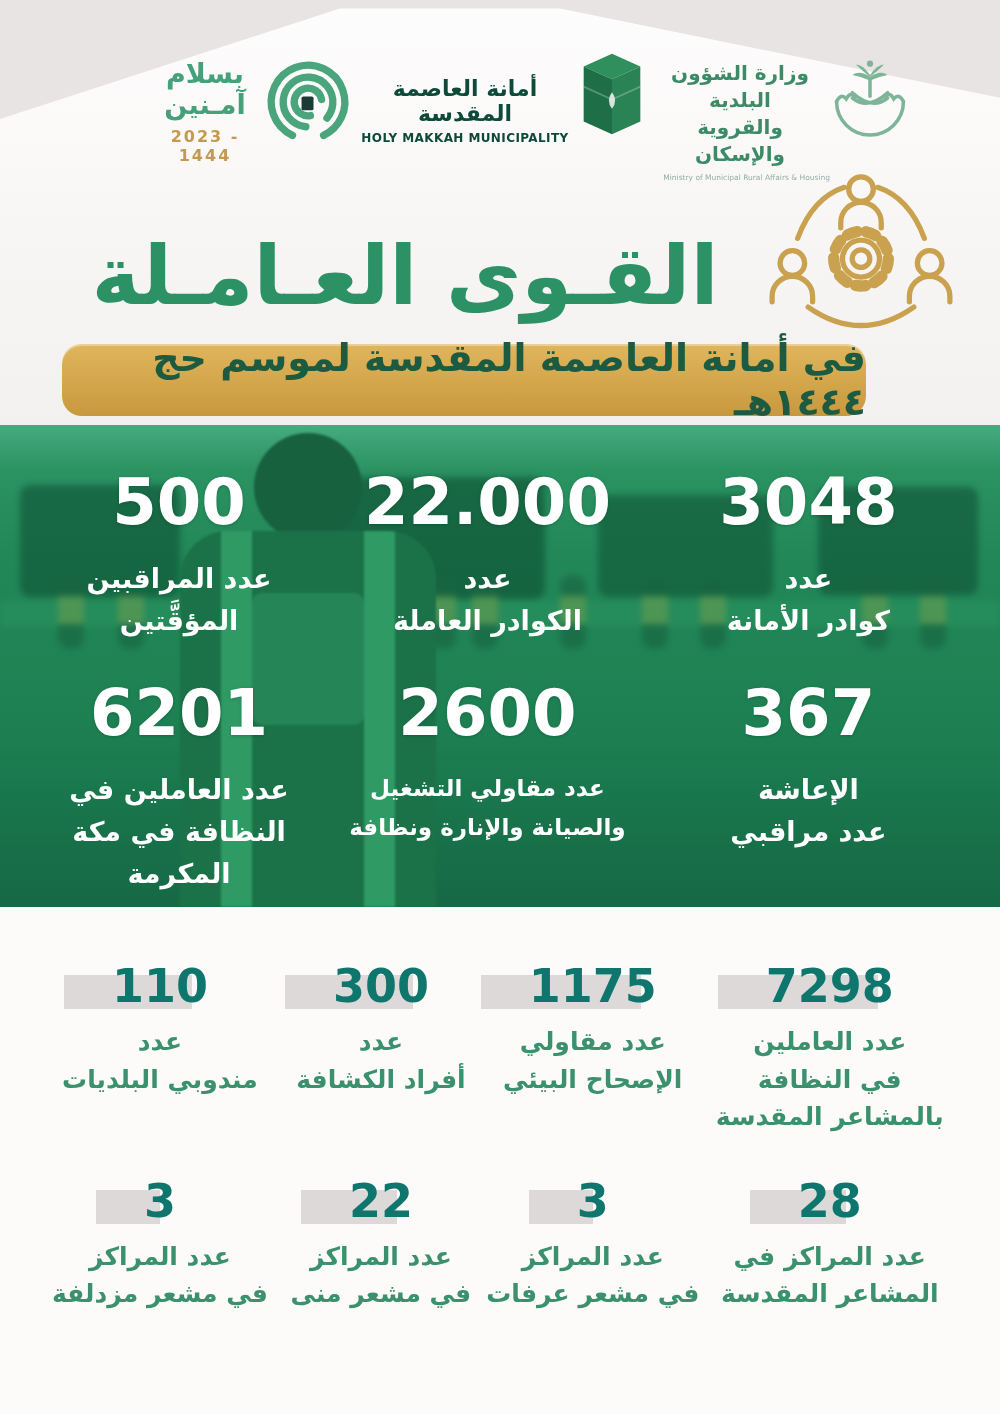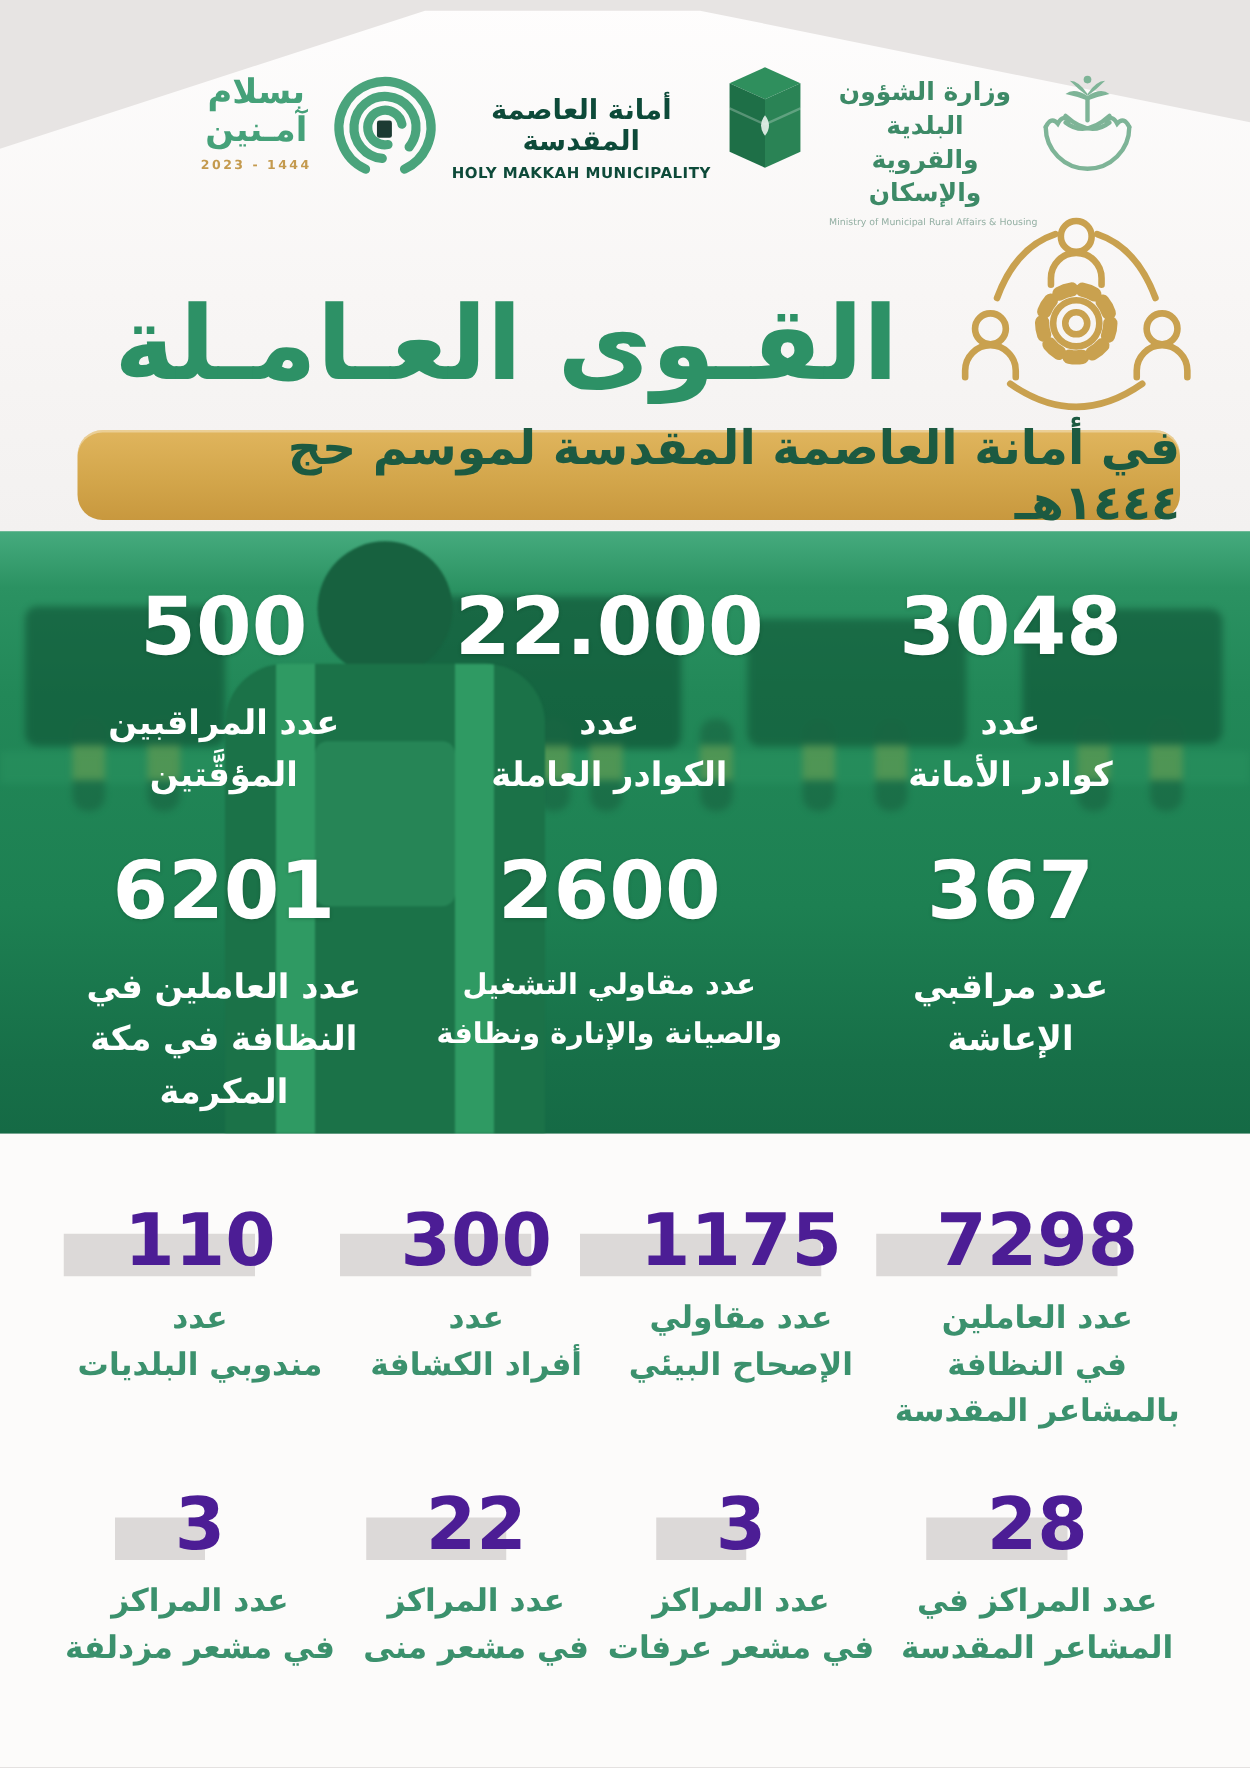--- a/index.html
+++ b/index.html
@@ -10,35 +10,35 @@
   .top{position:relative;width:100%;height:425px;background:#e7e4e3;}
   .streak{position:absolute;background:rgba(255,255,255,.5);}
   .streak.s1{width:420px;height:56px;left:-60px;top:190px;transform:rotate(-19deg);}
   .streak.s2{width:380px;height:48px;right:-70px;top:120px;transform:rotate(12deg);}
   .house{position:absolute;inset:0;background:linear-gradient(180deg,#fefdfd 0%,#f8f6f5 55%,#f3f1f0 100%);
          clip-path:polygon(34% 2%,56% 2%,100% 23%,100% 100%,0 100%,0 28%);}
   .hdr{position:absolute;top:0;left:0;width:100%;height:170px;}
   .lg{position:absolute;text-align:center;}
   .camp{left:148px;top:58px;width:114px;color:#45a179;font-weight:bold;direction:rtl;}
   .camp .c1,.camp .c2{font-size:27px;line-height:1.15;}
-  .camp .cy{font-size:10px;color:#c49a4e;letter-spacing:2px;margin-top:7px;direction:ltr;}
+  .camp .cy{font-size:16px;color:#c49a4e;letter-spacing:2px;margin-top:7px;direction:ltr;}
   .spiral{left:262px;top:56px;}
   .muni{left:358px;top:76px;width:214px;}
   .muni .m-ar{font-size:22px;font-weight:bold;color:#0d4a39;direction:rtl;}
   .muni .m-en{font-size:12px;font-weight:bold;color:#0d4a39;margin-top:5px;letter-spacing:.4px;}
   .cube{left:580px;top:48px;}
   .mins{left:650px;top:60px;width:180px;}
   .mins .n-ar{font-size:20px;font-weight:bold;color:#3d8a67;line-height:1.35;direction:rtl;}
   .mins .n-en{font-size:7.5px;color:#93afa3;margin-top:5px;text-align:right;}
   .mkk{left:826px;top:52px;}
 
   .title{position:absolute;left:50px;top:228px;width:710px;font-size:82px;font-weight:bold;
          color:#2d9166;direction:rtl;text-align:center;white-space:nowrap;}
   .gearicon{position:absolute;left:768px;top:168px;}
-  .pill{position:absolute;left:62px;top:344px;width:882px;height:72px;border-radius:20px;
+  .pill{position:absolute;left:62px;top:344px;width:804px;height:72px;border-radius:20px;
         background:linear-gradient(180deg,#e0b55d 0%,#d3a64b 55%,#c8983e 100%);
         box-shadow:inset 0 2px 0 rgba(255,255,255,.35);
         color:#1c5a41;font-size:38px;font-weight:bold;direction:rtl;
         display:flex;align-items:center;justify-content:center;padding-left:28px;}
 
   
   .green{position:relative;width:100%;height:482px;
          background:linear-gradient(180deg,#46ab7e 0px,#2b9262 45px,#228858 130px,#1d8052 300px,#176f48 425px,#156a45 482px);}
   .photo{position:absolute;inset:0;overflow:hidden;filter:blur(3px);opacity:.6;}
   .blob{position:absolute;border-radius:10px;}
@@ -61,22 +61,22 @@
   .gval{font-size:64px;font-weight:bold;line-height:1.05;margin-bottom:22px;
         text-shadow:0 1px 3px rgba(0,40,20,.25);}
   .glab{font-size:27px;font-weight:bold;line-height:1.55;direction:rtl;}
   .glab.sm{font-size:23px;line-height:1.7;}
 
   
   .bottom{position:relative;width:100%;height:507px;background:#fcfbfa;}
   .bgrid{display:grid;grid-template-columns:1.12fr .95fr .9fr 1.03fr;direction:rtl;
          padding:56px 42px 0;row-gap:42px;}
   .bcell{text-align:center;}
-  .bnum{position:relative;display:inline-block;z-index:0;font-size:58px;font-weight:bold;
-        color:#4c1d95;line-height:1.0;padding:0 6px;}
+  .bnum{position:relative;display:inline-block;z-index:0;font-size:46px;font-weight:bold;
+        color:#0f766e;line-height:1.0;padding:0 6px;}
   .bnum::before{content:"";position:absolute;left:-42px;right:22px;bottom:0;height:34px;
         background:#dcd9d8;z-index:-1;}
   .blab{margin-top:14px;font-size:25px;font-weight:bold;color:#3b916d;line-height:1.5;direction:rtl;}
 </style>
 </head>
 <body>
 
 <div class="page">
 
   <div class="top">
@@ -211,22 +211,22 @@
       <div class="gcell">
         <div class="gval">500</div>
         <div class="glab">
           <div>عدد المراقبين</div>
           <div>المؤقَّتين</div>
         </div>
       </div>
       <div class="gcell">
         <div class="gval">367</div>
         <div class="glab">
+          <div>الإعاشة</div>
           <div>عدد مراقبي</div>
-          <div>الإعاشة</div>
         </div>
       </div>
       <div class="gcell">
         <div class="gval">2600</div>
         <div class="glab sm">
           <div>عدد مقاولي التشغيل</div>
           <div>والصيانة والإنارة ونظافة</div>
         </div>
       </div>
       <div class="gcell">

